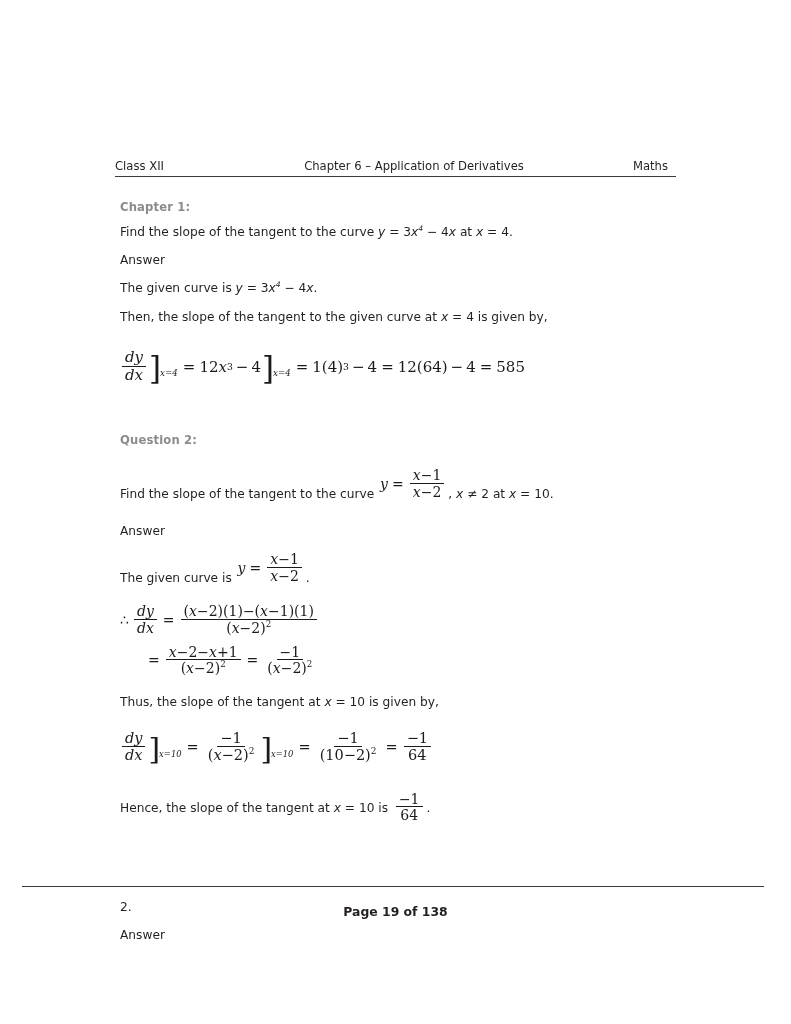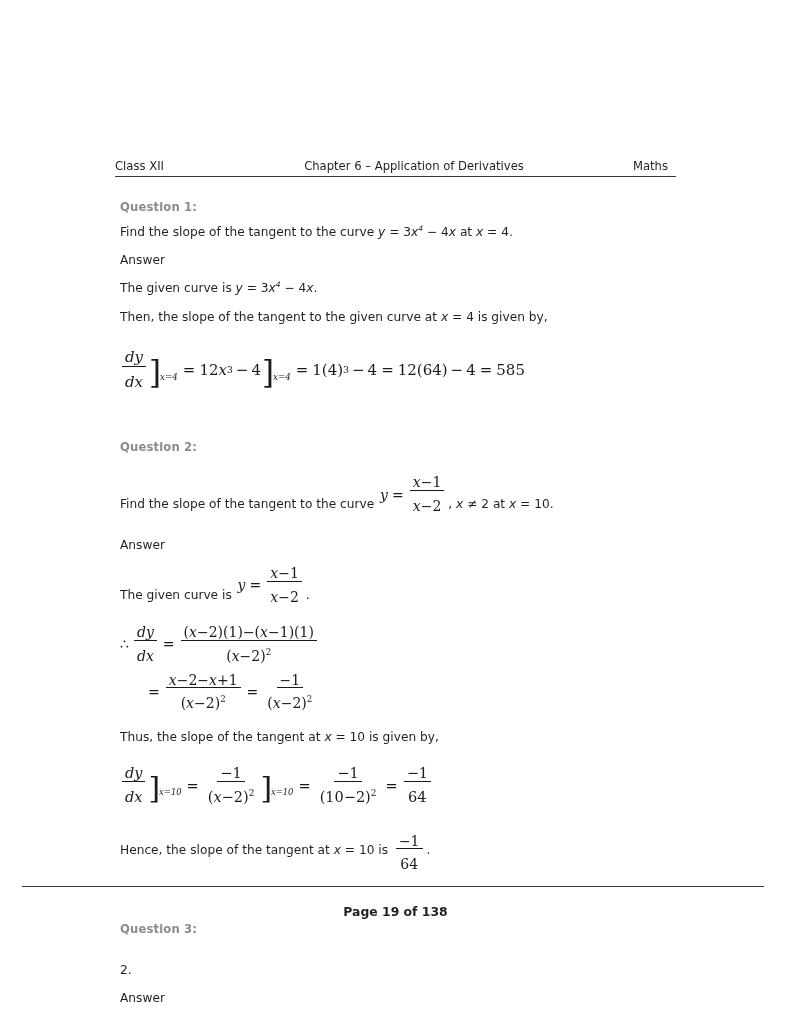--- a/index.html
+++ b/index.html
@@ -103,21 +103,20 @@
   .math .num { font-style: normal; }
 
   .frac {
     display: inline-flex;
     flex-direction: column;
     align-items: center;
     justify-content: center;
     vertical-align: middle;
     margin: 0 2px;
     line-height: 1.05;
-    gap: 7px;
   }
   .frac > .top {
     border-bottom: 1.1px solid #1a1a1a;
     padding: 0 3px 0px 3px;
   }
   .frac > .bot {
     padding: 1px 3px 0 3px;
   }
 
   sup.ex {
@@ -188,21 +187,21 @@
   <div class="header">
     <span class="h-left">Class XII</span>
     <span class="h-center">Chapter 6 – Application of Derivatives</span>
     <span class="h-right">Maths</span>
   </div>
 
 
   <div class="content">
 
     
-    <div class="q-head">Question 1:</div>
+    <div class="q-head">Chapter 1:</div>
     <div class="sp12"></div>
 
     <div class="para">
       <span>Find the slope of the tangent to the curve </span><span class="it">y</span> = 3<span class="it">x</span><sup class="pw">4</sup> − 4<span class="it">x</span> at <span class="it">x</span> = 4.
     </div>
     <div class="sp16"></div>
 
     <div class="para">Answer</div>
     <div class="sp16"></div>
 
@@ -362,21 +361,20 @@
           <span class="top"><span class="num">−1</span></span>
           <span class="bot"><span class="num">64</span></span>
         </span>
       </span><span>.</span>
     </div>
 
     <div class="sp30"></div>
     <div class="sp12"></div>
 
     
-    <div class="q-head">Question 3:</div>
     <div class="sp12"></div>
 
     <div class="sp16"></div>
 
     <div class="para">2.</div>
     <div class="sp16"></div>
 
     <div class="para">Answer</div>
 
   </div>

